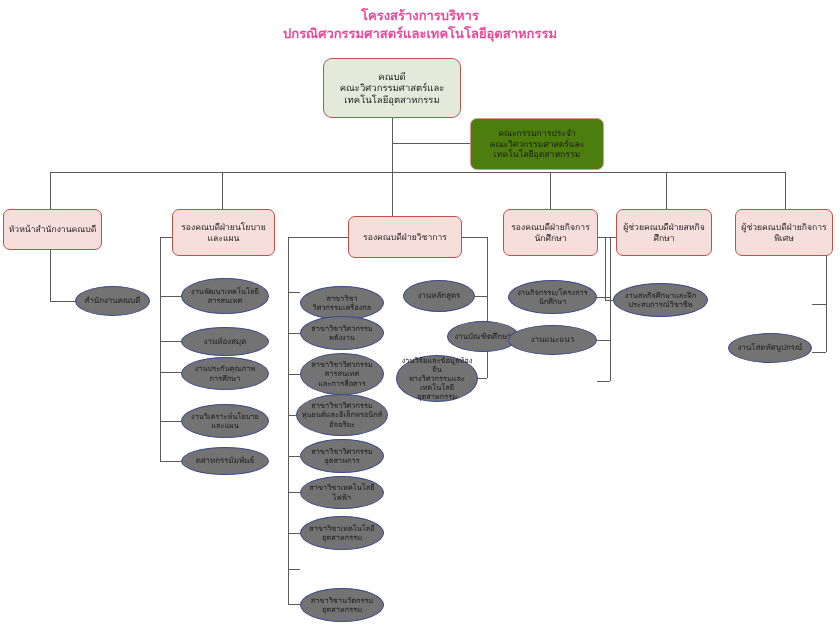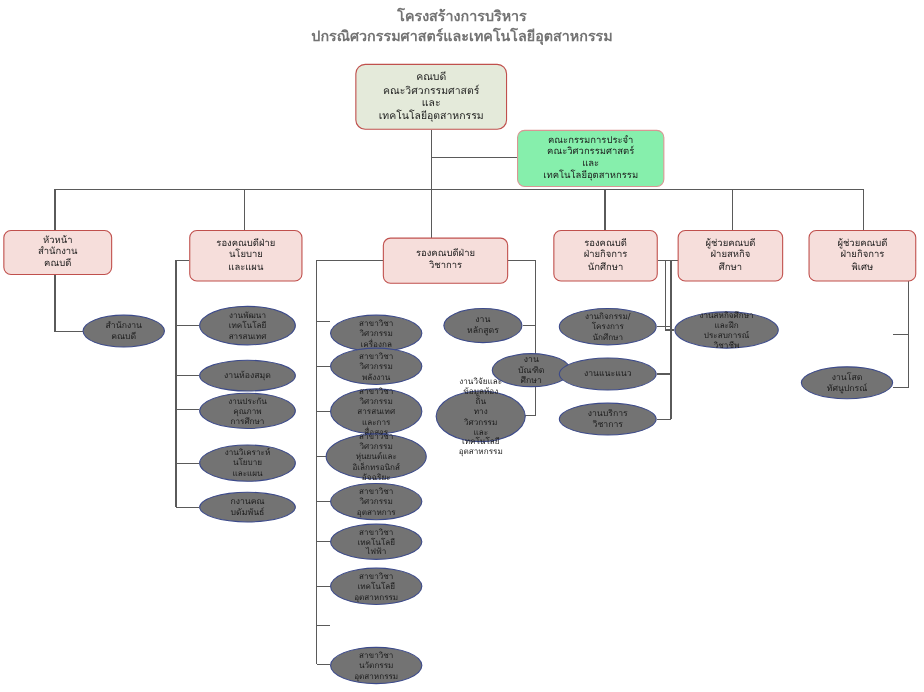--- a/index.html
+++ b/index.html
@@ -2,36 +2,36 @@
 <html><head>
 <meta charset="utf-8">
 <style>
   html,body{margin:0;padding:0;background:#ffffff;}
   body{font-family:"DejaVu Sans","Liberation Sans",sans-serif;}
   #canvas{position:relative;width:840px;height:629px;background:#ffffff;overflow:hidden;}
   #wires{position:absolute;left:0;top:0;width:840px;height:629px;}
 
   .title{
     position:absolute;left:0;width:840px;text-align:center;
-    font-weight:bold;color:#737373;font-size:13px;line-height:17px;
+    font-weight:bold;color:#ec4899;font-size:13px;line-height:17px;
   }
   #title-line1{top:7px;}
   #title-line2{top:25px;}
 
   .node{
     position:absolute;box-sizing:border-box;display:flex;
     align-items:center;justify-content:center;text-align:center;
     color:#1a1a1a;z-index:3;
   }
-  .node span{display:block;width:100%;padding:0 20px;}
+  .node span{display:block;width:100%;padding:0 3px;}
 
   
   .rect{border:1.3px solid #c0504d;border-radius:7px;background:#f6dedb;}
   .rect.root{background:#e4eada;border-color:#c0504d;border-radius:9px;}
-  .rect.committee{background:#86efac;border-color:#d99694;align-items:center;}
+  .rect.committee{background:#4d7c0f;border-color:#d99694;align-items:center;}
 
   
   .oval{border:1.1px solid #3c4a8a;border-radius:50%/50%;background:#737373;}
 
   .fs10{font-size:9.5px;line-height:11.5px;}
   .fs9{font-size:8.6px;line-height:10.6px;}
   .fs8{font-size:7.9px;line-height:9.6px;}
   .fs75{font-size:7.4px;line-height:9.1px;}
 </style>
 </head>
@@ -140,21 +140,21 @@
   <div class="node oval fs8" style="left:181px;top:327px;width:88px;height:29px;">
     <span>งานห้องสมุด</span>
   </div>
   <div class="node oval fs75" style="left:181px;top:357px;width:88px;height:33px;">
     <span>งานประกันคุณภาพ<br>การศึกษา</span>
   </div>
   <div class="node oval fs75" style="left:181px;top:404px;width:88px;height:34px;">
     <span>งานวิเคราะห์นโยบาย<br>และแผน</span>
   </div>
   <div class="node oval fs8" style="left:181px;top:447px;width:88px;height:28px;">
-    <span>กงานคณบดัมพันธ์</span>
+    <span>ตสาหกรรมัมพันธ์</span>
   </div>
 
   <div class="node oval fs75" style="left:300px;top:286px;width:84px;height:34px;">
     <span>สาขาวิชา<br>วิศวกรรมเครื่องกล</span>
   </div>
   <div class="node oval fs75" style="left:300px;top:316px;width:84px;height:34px;">
     <span>สาขาวิชาวิศวกรรม<br>พลังงาน</span>
   </div>
   <div class="node oval fs75" style="left:300px;top:353px;width:84px;height:42px;">
     <span>สาขาวิชาวิศวกรรม<br>สารสนเทศ<br>และการสื่อสาร</span>
@@ -184,23 +184,20 @@
   <div class="node oval fs75" style="left:396px;top:355px;width:82px;height:47px;">
     <span>งานวิจัยและข้อมูลท้องถิ่น<br>ทางวิศวกรรมและ<br>เทคโนโลยีอุตสาหกรรม</span>
   </div>
 
   <div class="node oval fs75" style="left:508px;top:280px;width:89px;height:34px;">
     <span>งานกิจกรรม/โครงการ<br>นักศึกษา</span>
   </div>
   <div class="node oval fs8" style="left:508px;top:325px;width:89px;height:30px;">
     <span>งานแนะแนว</span>
   </div>
-  <div class="node oval fs8" style="left:508px;top:366px;width:89px;height:30px;">
-    <span>งานบริการวิชาการ</span>
-  </div>
 
   <div class="node oval fs75" style="left:613px;top:283px;width:95px;height:34px;">
     <span>งานสหกิจศึกษาและฝึก<br>ประสบการณ์วิชาชีพ</span>
   </div>
 
   <div class="node oval fs8" style="left:728px;top:333px;width:84px;height:30px;">
     <span>งานโสตทัศนูปกรณ์</span>
   </div>
 
 </div>

